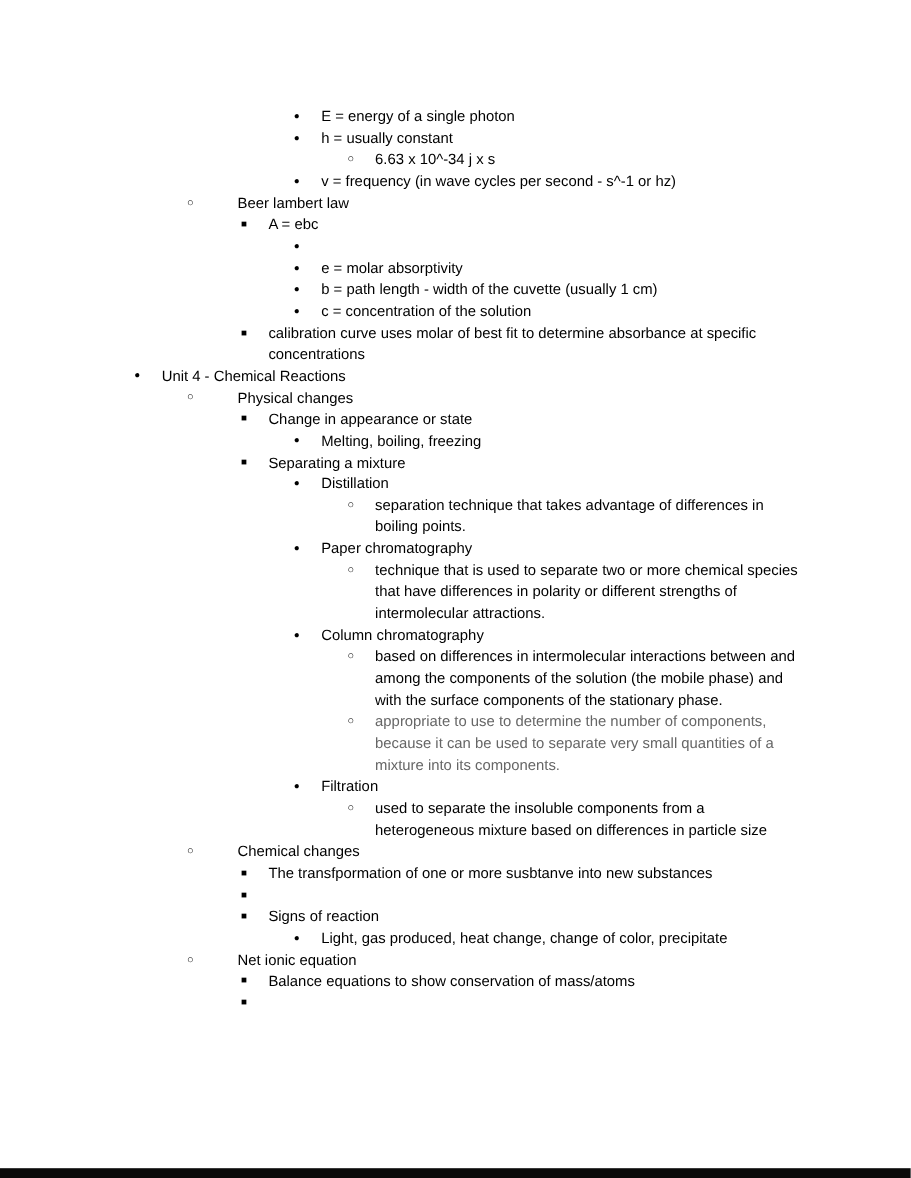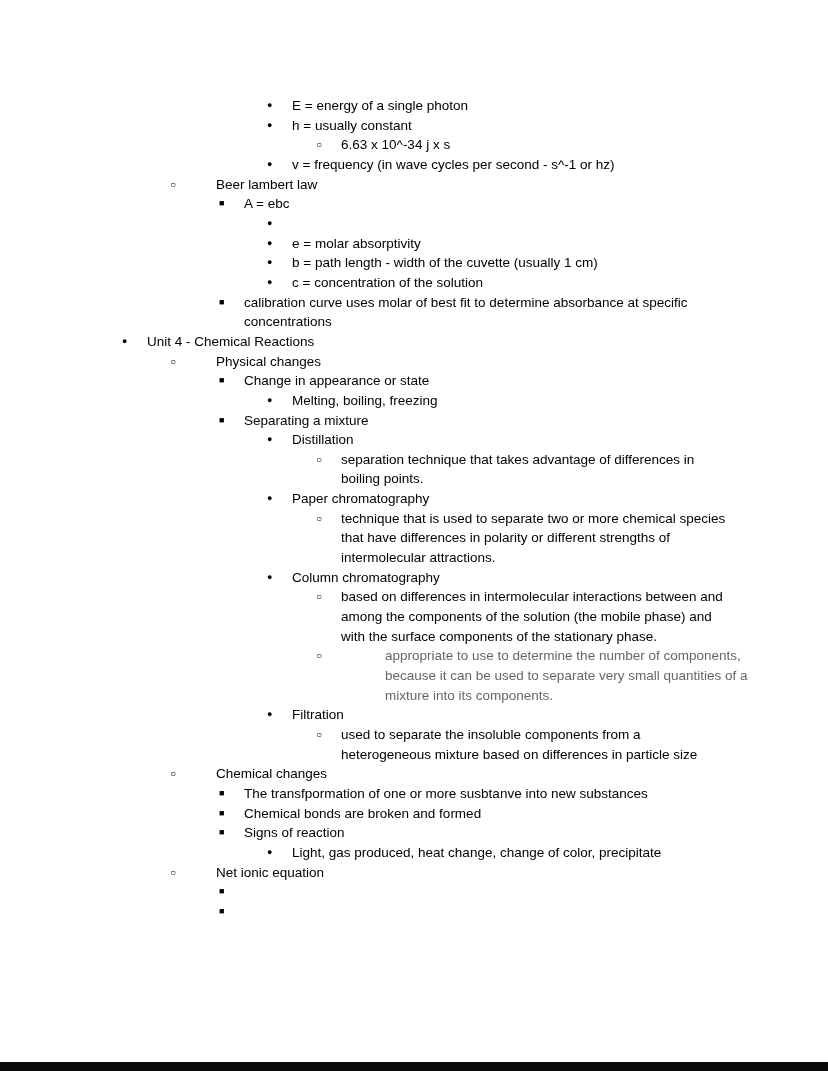--- a/index.html
+++ b/index.html
@@ -35,21 +35,21 @@
     color: #000000;
   }
   .item .bullet.circle { font-size: 10px; }
   .item .bullet.square { font-size: 9px; }
   .item .text { white-space: normal; }
   .l1 { margin-left: 119px; } .l1 .text { max-width: 585px; }
   .l2 { margin-left: 167px; } .l2 .text { max-width: 537px; margin-left: 21px; }
   .l3 { margin-left: 216px; } .l3 .text { max-width: 489px; }
   .l4 { margin-left: 264px; } .l4 .text { max-width: 441px; }
   .l5 { margin-left: 313px; } .l5 .text { max-width: 392px; }
-  .muted .text { color: var(--muted-color, #666666); margin-left: 44px; }
+  .muted .text { color: var(--muted-color, #666666); }
   .bottom-bar {
     position: absolute;
     left: 0;
     right: 0;
     bottom: 0;
     height: 9px;
     background: var(--bottom-bar-color, #0a0a0a);
   }
 </style>
 </head>
@@ -159,35 +159,35 @@
       <div class="item l2">
         <span class="bullet circle">○</span>
         <span class="text">Chemical changes</span>
       </div>
       <div class="item l3">
         <span class="bullet square">■</span>
         <span class="text">The transfpormation of one or more susbtanve into new substances</span>
       </div>
       <div class="item l3">
         <span class="bullet square">■</span>
-        <span class="text">Chemical bonds are broken and formed</span>
       </div>
       <div class="item l3">
         <span class="bullet square">■</span>
         <span class="text">Signs of reaction</span>
       </div>
       <div class="item l4">
         <span class="bullet disc">●</span>
         <span class="text">Light, gas produced, heat change, change of color, precipitate</span>
       </div>
       <div class="item l2">
         <span class="bullet circle">○</span>
         <span class="text">Net ionic equation</span>
       </div>
       <div class="item l3">
         <span class="bullet square">■</span>
+        <span class="text">Balance equations to show conservation of mass/atoms</span>
       </div>
       <div class="item l3">
         <span class="bullet square">■</span>
       </div>
     </div>
 </div>
 <div class="bottom-bar"></div>
 
 </body></html>

